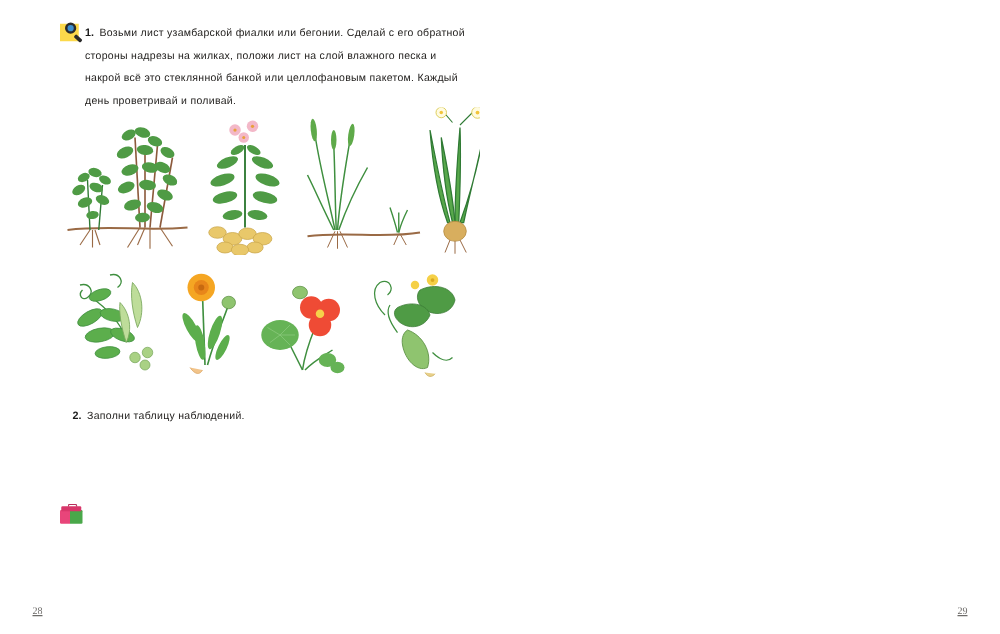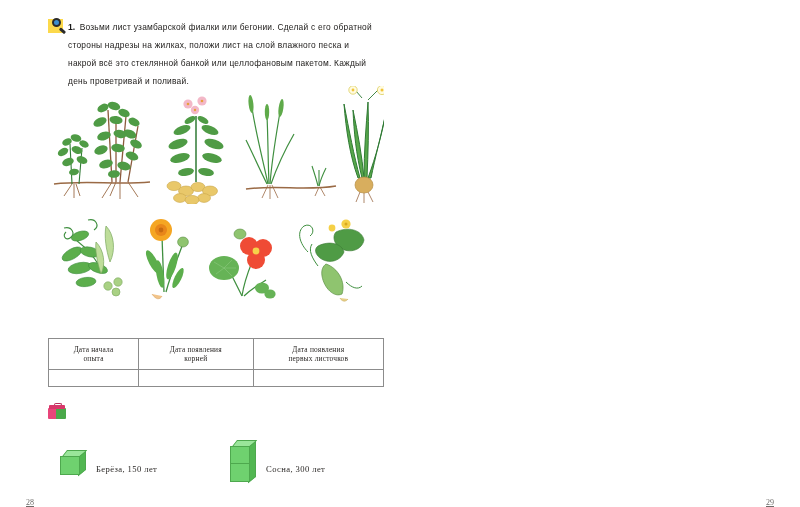--- a/index.html
+++ b/index.html
@@ -101,21 +101,21 @@
   .cube .top{position:absolute;background:#9ae59a;border:1px solid #4ea84e;}
   .cube .side{position:absolute;background:#52b752;border:1px solid #4ea84e;}
 
   .cube-label{
     font-family:"Liberation Serif", serif;
     font-size:8.6px;letter-spacing:.4px;color:#2a2725;
   }
 
   
   .pagenum{
-    position:absolute;bottom:0;
+    position:absolute;bottom:14px;
     font-family:"Liberation Serif", serif;font-size:8px;color:#6d6b69;text-decoration:underline;
   }
   #pagenum-left{left:26px;}
   #pagenum-right{right:26px;margin-left:30px;}
 </style>
 </head>
 <body>
 
 <div class="spread">
 
@@ -352,70 +352,33 @@
         <g fill="#8fc46f" stroke="#5d9145" stroke-width=".7">
           <path d="M280 58 C292 62 300 76 296 88 C288 92 278 82 276 70 C275 64 277 60 280 58 Z"></path>
         </g>
         <circle cx="300" cy="18" r="4.6" fill="#f5d047"></circle>
         <circle cx="300" cy="18" r="1.5" fill="#d9a91f"></circle>
         <circle cx="286" cy="22" r="3.4" fill="#f5d047"></circle>
         <path d="M294 92 C296 96 300 96 302 93" fill="#e8d08a" stroke="#c9ad5e" stroke-width=".6"></path>
       </svg>
     </div>
 
-
-    <table id="table-observation">
-      <tbody>
-          <tr>
-        <td class="hdr">
-          Дата&nbsp;начала<br>опыта
-        </td>
-        <td class="hdr">
-          Дата&nbsp;появления<br>корней
-        </td>
-        <td class="hdr">
-          Дата&nbsp;появления<br>первых&nbsp;листочков
-        </td>
-      </tr>
-      <tr>
-        <td class="blank"></td>
-        <td class="blank"></td>
-        <td class="blank"></td>
-      </tr>
-    </tbody>
-      </table>
+    <div id="task2">
+      <span class="task-num-sans">2.</span>
+      <span class="body-text">Заполни таблицу наблюдений.</span>
+    </div>
+
 
     <div id="icon-toolbox">
       <div class="handle"></div>
       <div class="body"></div>
       <div class="lid"></div>
     </div>
 
 
-    <div id="cube-row">
-
-      <div style="position:absolute;left:0;top:10px;" class="cube">
-        <div class="top" style="left:4px;top:0;width:18px;height:6px;
-             transform:skewX(-38deg);"></div>
-        <div class="side" style="left:18px;top:4px;width:6px;height:17px;
-             transform:skewY(-38deg);"></div>
-        <div class="front" style="left:0;top:6px;width:18px;height:17px;"></div>
-      </div>
-      <span class="cube-label" style="position:absolute;left:36px;top:24px;">Берёза, 150 лет</span>
-
-      <div style="position:absolute;left:170px;top:0;" class="cube">
-        <div class="top" style="left:4px;top:0;width:18px;height:6px;
-             transform:skewX(-38deg);"></div>
-        <div class="side" style="left:18px;top:4px;width:6px;height:34px;
-             transform:skewY(-38deg);"></div>
-        <div class="front" style="left:0;top:6px;width:18px;height:17px;"></div>
-        <div class="front" style="left:0;top:23px;width:18px;height:17px;"></div>
-      </div>
-      <span class="cube-label" style="position:absolute;left:206px;top:24px;">Сосна, 300 лет</span>
-    </div>
 
     <span class="pagenum" id="pagenum-left">28</span>
   </div>
 
   <div class="page page-right">
 
     <span class="pagenum" id="pagenum-right">29</span>
   </div>
 </div>
 

